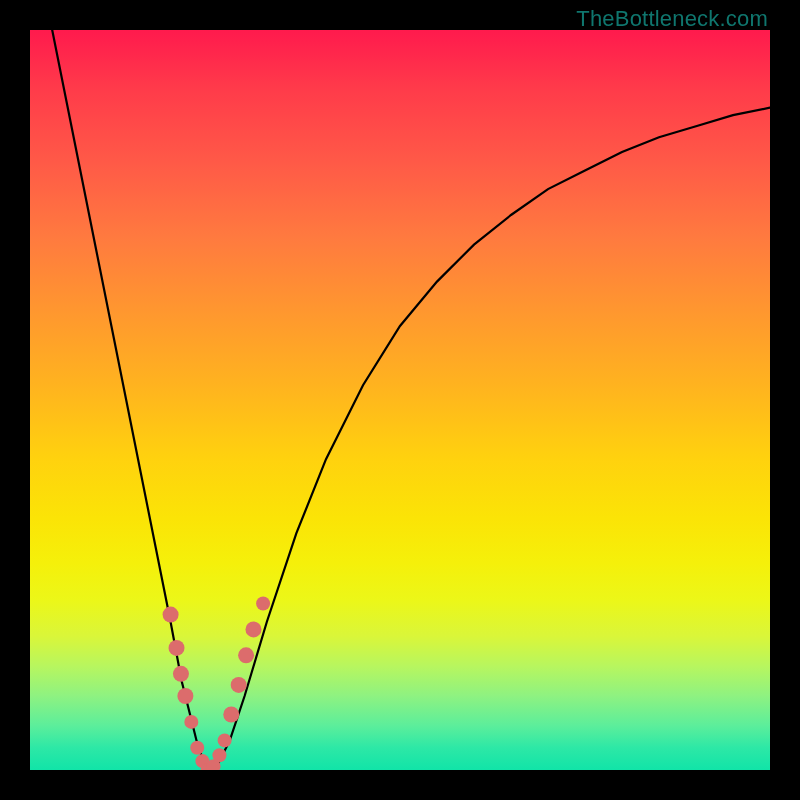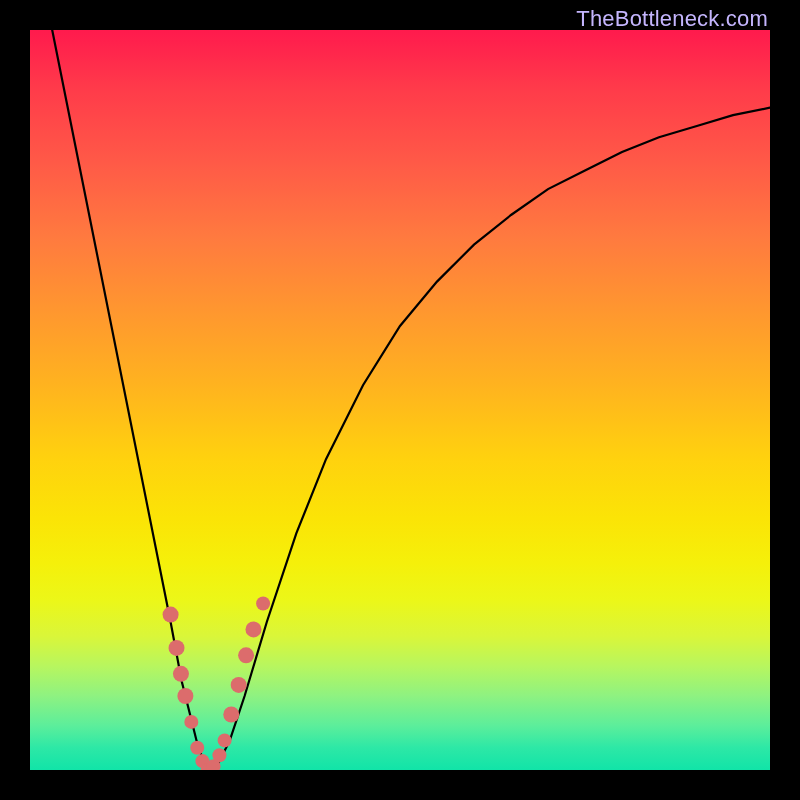--- a/index.html
+++ b/index.html
@@ -41,21 +41,21 @@
       #8ef281 90%,
       #5cee9b 94%,
       #2de8a6 97%,
       #11e4a8 100%
     );
   }
   .watermark {
     position: absolute;
     top: 6px;
     right: 32px;
-    color: #c4b5fd;
+    color: #0f766e;
     font-size: 22px;
     font-weight: 500;
     letter-spacing: 0.2px;
     user-select: none;
   }
   svg.curve {
     position: absolute;
     left: 0;
     top: 0;
     width: 740px;

